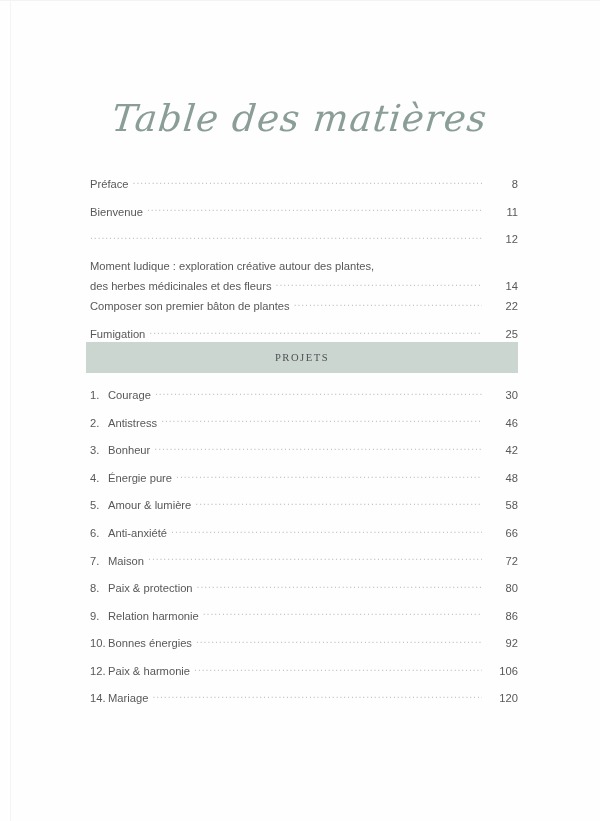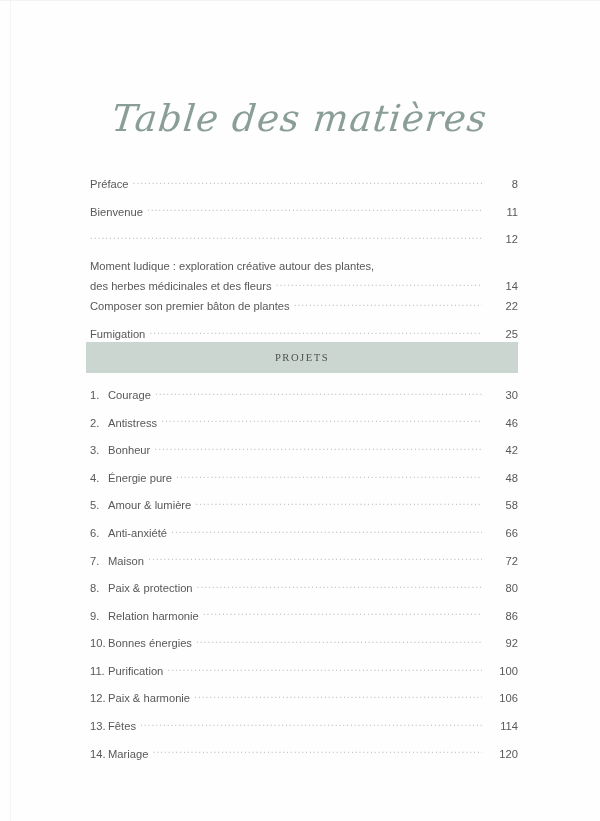--- a/index.html
+++ b/index.html
@@ -295,40 +295,28 @@
       <span class="entry-page">86</span>
     </div>
 
     <div class="entry">
       <span class="entry-num">10.</span>
       <span class="entry-label">Bonnes énergies</span>
       <span class="leader"></span>
       <span class="entry-page">92</span>
     </div>
 
-    <div class="entry">
-      <span class="entry-num">11.</span>
-      <span class="entry-label">Purification</span>
-      <span class="leader"></span>
-      <span class="entry-page">100</span>
-    </div>
 
     <div class="entry">
       <span class="entry-num">12.</span>
       <span class="entry-label">Paix &amp; harmonie</span>
       <span class="leader"></span>
       <span class="entry-page">106</span>
     </div>
 
-    <div class="entry">
-      <span class="entry-num">13.</span>
-      <span class="entry-label">Fêtes</span>
-      <span class="leader"></span>
-      <span class="entry-page">114</span>
-    </div>
 
     <div class="entry">
       <span class="entry-num">14.</span>
       <span class="entry-label">Mariage</span>
       <span class="leader"></span>
       <span class="entry-page">120</span>
     </div>
 
   </div>
 

